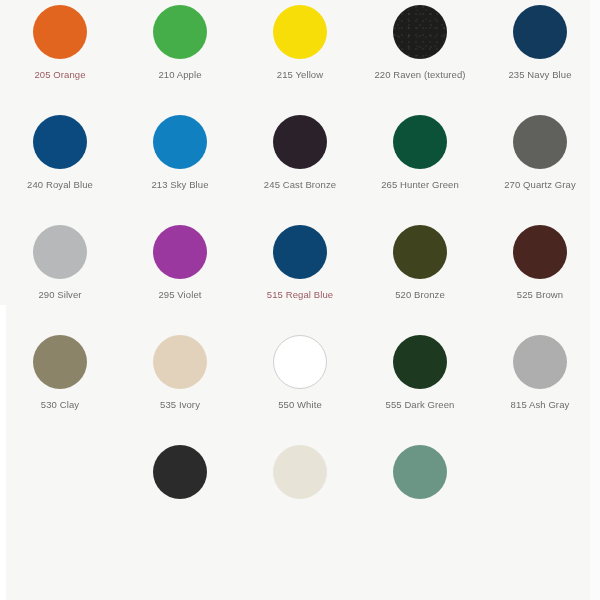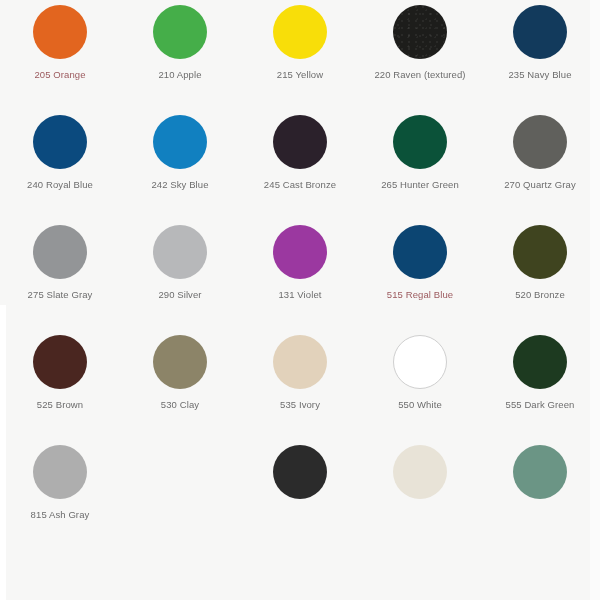--- a/index.html
+++ b/index.html
@@ -111,45 +111,41 @@
     <div class="swatch-cell">
       <div class="swatch-dot" style="background-color: rgb(18, 58, 92);"></div>
       <div class="swatch-label">235 Navy Blue</div>
     </div>
     <div class="swatch-cell">
       <div class="swatch-dot" style="background-color: rgb(11, 74, 126);"></div>
       <div class="swatch-label">240 Royal Blue</div>
     </div>
     <div class="swatch-cell">
       <div class="swatch-dot" style="background-color: rgb(17, 128, 192);"></div>
-      <div class="swatch-label">242 Sky Blue</div>
+      <div class="swatch-label">213 Sky Blue</div>
     </div>
     <div class="swatch-cell">
       <div class="swatch-dot" style="background-color: rgb(43, 33, 43);"></div>
       <div class="swatch-label">245 Cast Bronze</div>
     </div>
     <div class="swatch-cell">
       <div class="swatch-dot" style="background-color: rgb(11, 82, 57);"></div>
       <div class="swatch-label">265 Hunter Green</div>
     </div>
     <div class="swatch-cell">
       <div class="swatch-dot" style="background-color: rgb(96, 96, 92);"></div>
       <div class="swatch-label">270 Quartz Gray</div>
     </div>
     <div class="swatch-cell">
-      <div class="swatch-dot" style="background-color: rgb(147, 149, 151);"></div>
-      <div class="swatch-label">275 Slate Gray</div>
-    </div>
-    <div class="swatch-cell">
       <div class="swatch-dot" style="background-color: rgb(183, 184, 186);"></div>
       <div class="swatch-label">290 Silver</div>
     </div>
     <div class="swatch-cell">
       <div class="swatch-dot" style="background-color: rgb(155, 56, 160);"></div>
-      <div class="swatch-label">131 Violet</div>
+      <div class="swatch-label">295 Violet</div>
     </div>
     <div class="swatch-cell">
       <div class="swatch-dot" style="background-color: rgb(12, 69, 114);"></div>
       <div class="swatch-label highlight">515 Regal Blue</div>
     </div>
     <div class="swatch-cell">
       <div class="swatch-dot" style="background-color: rgb(63, 68, 31);"></div>
       <div class="swatch-label">520 Bronze</div>
     </div>
     <div class="swatch-cell">

